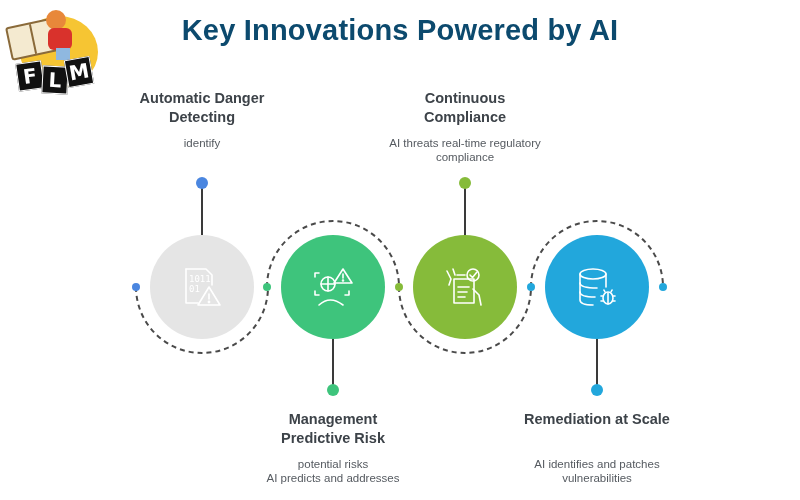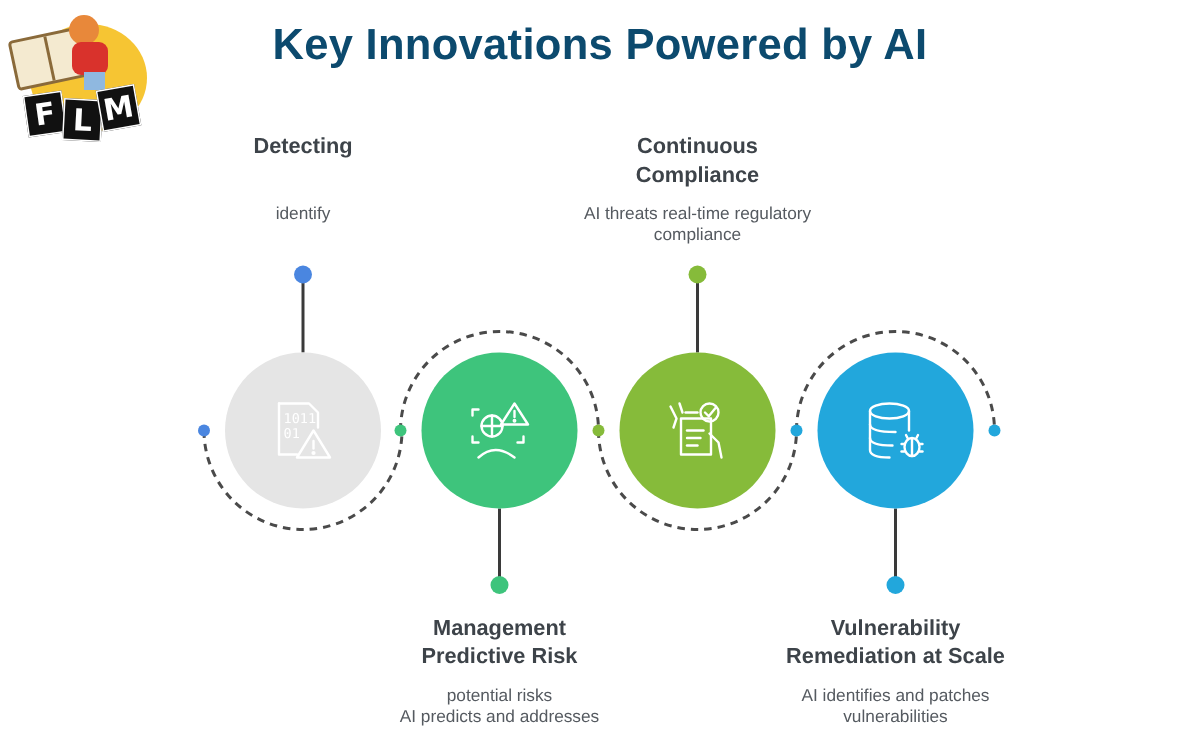--- a/index.html
+++ b/index.html
@@ -126,20 +126,21 @@
     <line x1="26" y1="31" x2="28" y2="31"></line>
       <line x1="38" y1="31" x2="40" y2="31"></line>
     <line x1="26" y1="36" x2="28" y2="36"></line>
       <line x1="38" y1="36" x2="40" y2="36"></line>
     <path d="M30 27 L29 25"></path>
       <path d="M36 27 L37 25"></path>
   </svg>
 </div>
 
 <div class="item-title" style="left:107px; top:89px;">
+  <div>Automatic Danger</div>
   <div>Detecting</div>
 </div>
 <div class="item-desc" style="left:107px; top:136px;">
   <div>identify</div>
 </div>
 
 <div class="item-title" style="left:370px; top:89px;">
   <div>Continuous</div>
   <div>Compliance</div>
 </div>
@@ -151,19 +152,18 @@
 <div class="item-title" style="left:238px; top:410px;">
   <div>Management</div>
   <div>Predictive Risk</div>
 </div>
 <div class="item-desc" style="left:238px; top:457px;">
   <div>potential risks</div>
   <div>AI predicts and addresses</div>
 </div>
 
 <div class="item-title" style="left:502px; top:410px;">
-  <div>Vulnerability</div>
   <div>Remediation at Scale</div>
 </div>
 <div class="item-desc" style="left:502px; top:457px;">
   <div>AI identifies and patches</div>
   <div>vulnerabilities</div>
 </div>
 
 </body></html>

